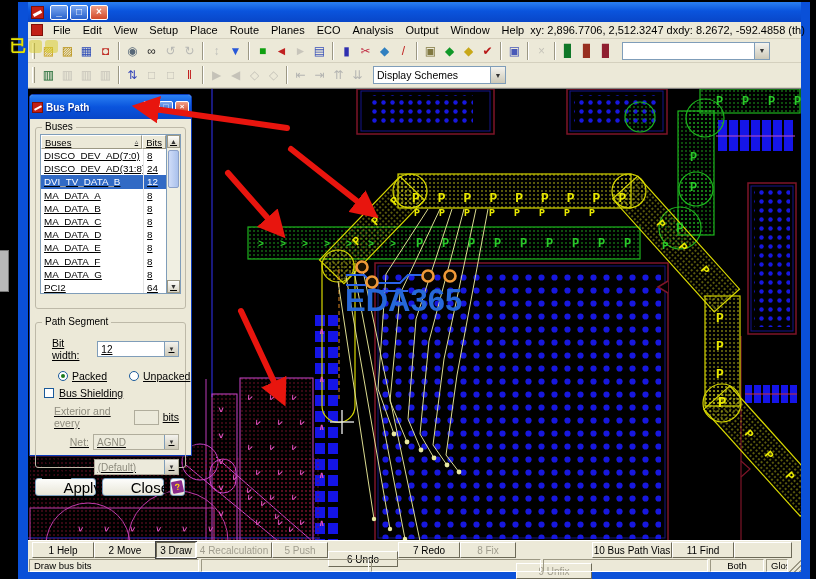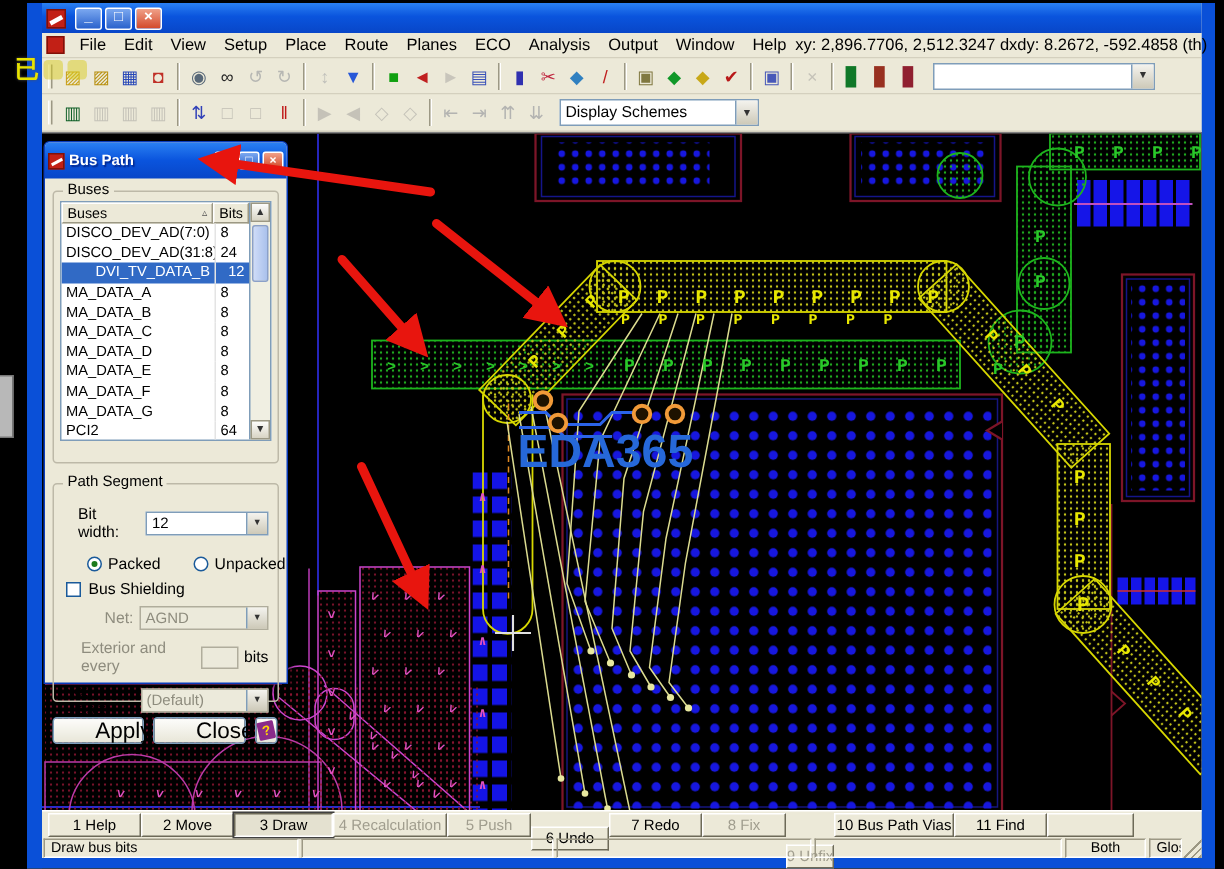--- a/index.html
+++ b/index.html
@@ -62,36 +62,36 @@
   .dtitle{height:17px;border-radius:3px 3px 0 0;display:flex;align-items:center;padding:12px 2px;
     background:linear-gradient(180deg,var(--tb1),var(--tb2) 50%,var(--tb3));color:#fff;}
   .dtitle .dicon{width:11px;height:11px;background:#c22016;border:1px solid #801008;margin-right:3px;flex:none;position:relative;}
   .dtitle .dicon::after{content:"";position:absolute;left:1px;top:4px;width:8px;height:2px;background:#fff;transform:rotate(-28deg);}
   .dtitle .dtext{font-size:10px;font-weight:bold;flex:1;text-shadow:1px 1px 1px #00258c;}
   .dbtn{width:14px;height:12px;margin-left:2px;border:1px solid #fff;border-radius:2px;flex:none;
     font-size:8px;font-weight:bold;color:#fff;display:flex;align-items:center;justify-content:center;
     background:linear-gradient(180deg,#7ba8f0,#2a62cc);line-height:1;}
   .dbtn.close{background:linear-gradient(180deg,#f0a088,#d2492a);}
   .dbody{flex:1;padding:4px 5px 3px 5px;display:flex;flex-direction:column;font-size:10.5px;}
-  .group{border:1px solid #bdb9a8;border-radius:3px;position:relative;padding:6px 4px 4px 4px;}
+  .group{border:1px solid #bdb9a8;border-radius:3px;position:relative;padding:6px 4px 4px 4px;text-decoration:underline;}
   .group>.glabel{position:absolute;top:-7px;left:6px;background:var(--toolbar-bg);padding:0 3px;font-size:10px;color:#000;}
   .buses-group{height:182px;margin-top:4px;}
   .listbox{display:flex;height:160px;border:1px solid #7f9db9;background:#fff;}
   .listcols{flex:1;overflow:hidden;}
   .lhead{display:flex;height:14px;background:var(--toolbar-bg);font-size:9.5px;}
   .lhead .hc{border-right:1px solid #9c9884;border-bottom:1px solid #9c9884;border-top:1px solid #fff;
     border-left:1px solid #fff;padding:1px 3px;display:flex;align-items:center;}
   .hc.c1{width:103px;}
   .hc.c2{flex:1;}
   .sort-tri{margin-left:auto;font-size:7px;color:#555;}
   .lrow{display:flex;height:13.2px;font-size:9.8px;line-height:13px;}
   .lrow .rc{padding:0 3px;white-space:nowrap;overflow:hidden;}
   .rc.c1{width:103px;border-right:1px solid #e4e4e4;}
   .rc.c2{flex:1;}
-  .lrow.sel{background:var(--sel);color:#fff;text-align:right;}
+  .lrow.sel{background:var(--sel);color:#fff;}
   .scroll{width:14px;background:#f0efe2;border-left:1px solid #7f9db9;display:flex;flex-direction:column;}
   .sarrow{height:13px;background:linear-gradient(180deg,#fdfdfb,#d8d4c4);border:1px solid #9c9884;
     font-size:7px;display:flex;align-items:center;justify-content:center;color:#333;}
   .sthumb{height:38px;margin:2px 1px;background:linear-gradient(90deg,#cfdcf8,#aac1ec);border:1px solid #8ba0c8;border-radius:2px;}
   .sfill{flex:1;}
   .ps-group{height:146px;margin-top:13px;}
   .prow{display:flex;align-items:center;margin:5px 2px;}
   .lbl{color:#000;}
   .lbl.dis{color:#8e8c7e;}
   .combo{height:16px;border:1px solid #7f9db9;background:#fff;display:flex;align-items:center;
@@ -603,31 +603,31 @@
           <div class="prow" style="margin-top:9px;">
             <span class="radio on" style="margin-left:16px;"></span>
             <span class="lbl">Packed</span>
             <span class="radio" style="margin-left:22px;"></span>
             <span class="lbl">Unpacked</span>
           </div>
           <div class="prow" style="margin-top:2px;">
             <span class="checkbox" style="margin-left:2px;"></span>
             <span class="lbl">Bus Shielding</span>
           </div>
+          <div class="prow" style="margin-top:6px;">
+            <span class="lbl dis" style="margin-left:12px;">Exterior and every</span>
+            <span class="numfield"></span>
+            <span class="lbl">bits</span>
+          </div>
           <div class="prow" style="margin-top:5px;">
             <span class="lbl dis" style="margin-left:auto;">Net:</span>
             <span class="combo dis" style="width:86px;margin-left:4px;">
               <span>AGND</span>
                 <span class="arrow">▼</span>
             </span>
-          </div>
-          <div class="prow" style="margin-top:6px;">
-            <span class="lbl dis" style="margin-left:12px;">Exterior and every</span>
-            <span class="numfield"></span>
-            <span class="lbl">bits</span>
           </div>
           <div class="prow" style="margin-top:4px;">
             <span class="lbl" style="margin-left:auto;">Net Class:</span>
             <span class="combo dis" style="width:86px;margin-left:4px;gap:28px;">
               <span>(Default)</span>
                 <span class="arrow">▼</span>
             </span>
           </div>
         </div>
 
@@ -652,27 +652,27 @@
         <line x1="263" y1="60" x2="344" y2="124" marker-end="url(#ah)"></line>
         <line x1="200" y1="84" x2="252" y2="143" marker-end="url(#ah)"></line>
         <line x1="213" y1="222" x2="254" y2="310" marker-end="url(#ah)"></line>
       </g>
     </svg>
   </div>
 
   <div class="fkeys" id="fkeys">
       <span class="fkey" style="width: 62px;">1 Help</span>
       <span class="fkey" style="width: 62px;">2 Move</span>
-      <span class="fkey active" style="width: 66px;">3 Draw</span>
+      <span class="fkey active" style="width: 40px;">3 Draw</span>
       <span class="fkey disabled" style="width: 76px;">4 Recalculation</span>
       <span class="fkey disabled" style="width: 56px;">5 Push</span>
-      <span class="fkey" style="width: 52px; margin-top: 18px;">6 Undo</span>
+      <span class="fkey" style="width: 70px; margin-top: 18px;">6 Undo</span>
       <span class="fkey" style="width: 62px;">7 Redo</span>
       <span class="fkey disabled" style="width: 56px;">8 Fix</span>
-      <span class="fkey disabled" style="width: 32px; margin-top: 42px;">9 Unfix</span>
+      <span class="fkey disabled" style="width: 76px; margin-top: 42px;">9 Unfix</span>
       <span class="fkey" style="width: 80px;">10 Bus Path Vias</span>
       <span class="fkey" style="width: 62px;">11 Find</span>
       <span class="fkey" style="width: 58px;"></span>
     </div>
 
   <div class="statusbar">
     <span class="spanel" style="width:170px;">Draw bus bits</span>
     <span class="spanel" style="width:168px;"></span>
     <span class="spanel" style="width:170px;"></span>
     <span class="spanel" style="width:165px;"></span>

